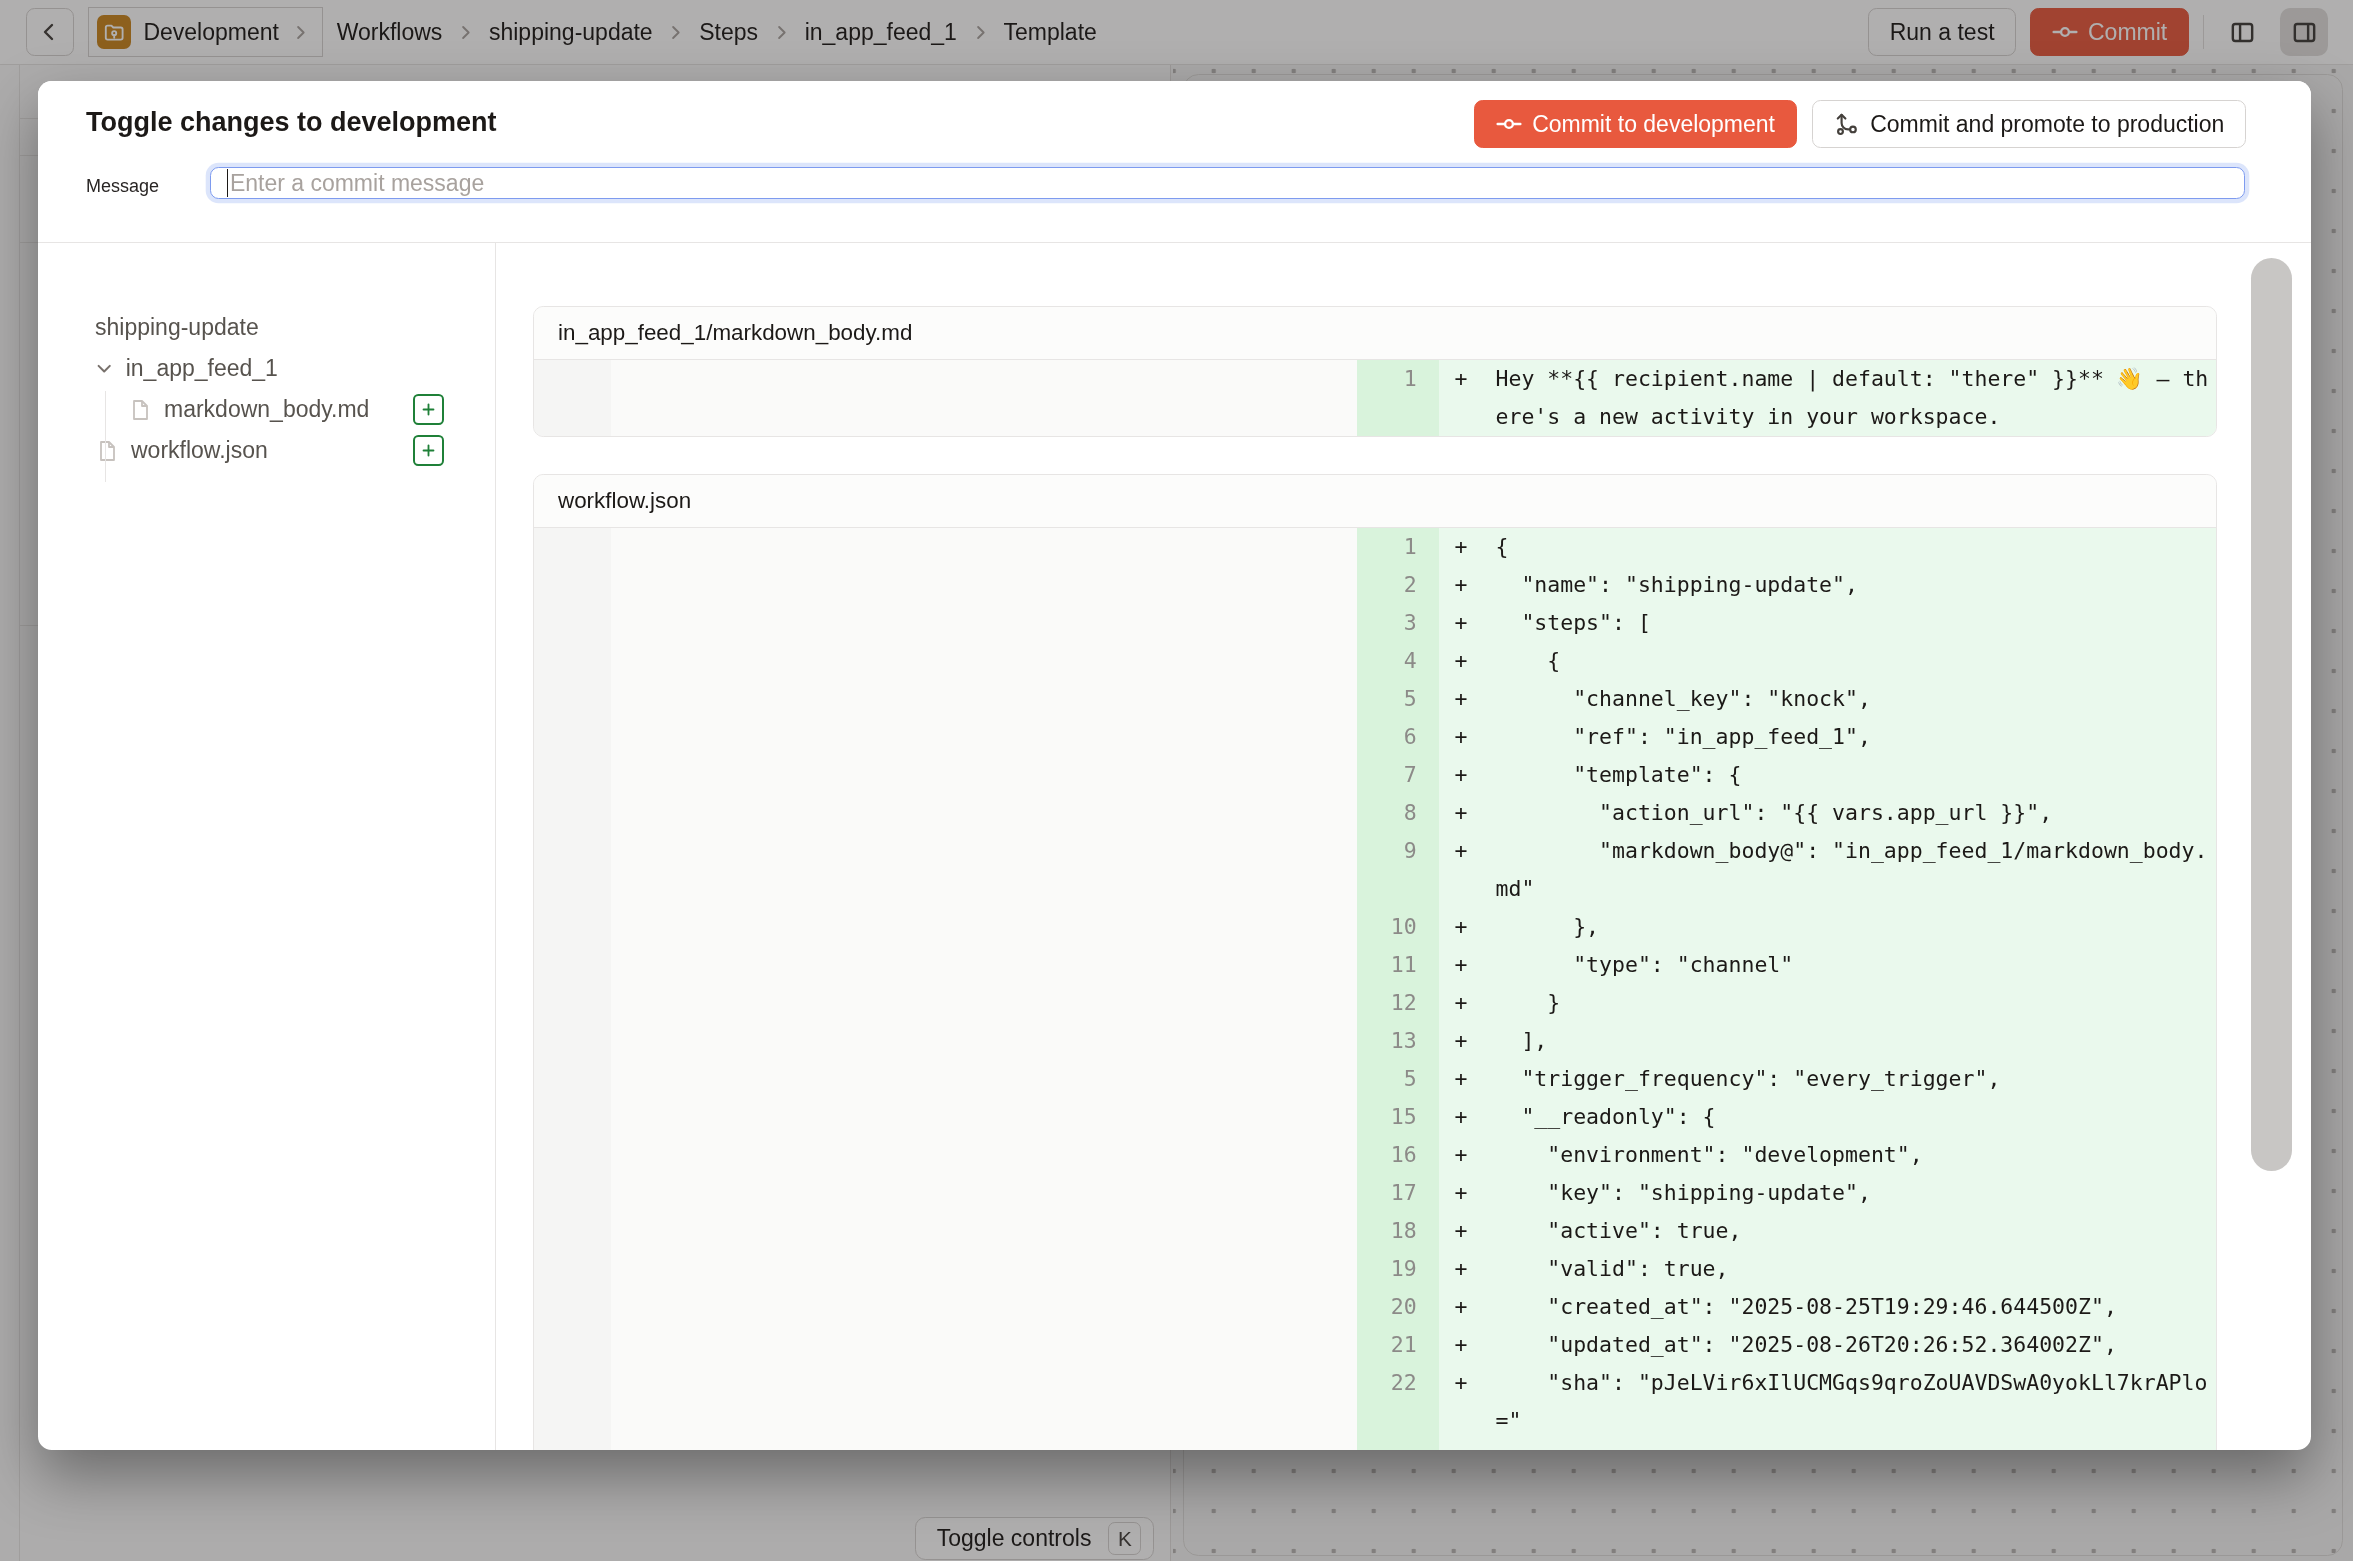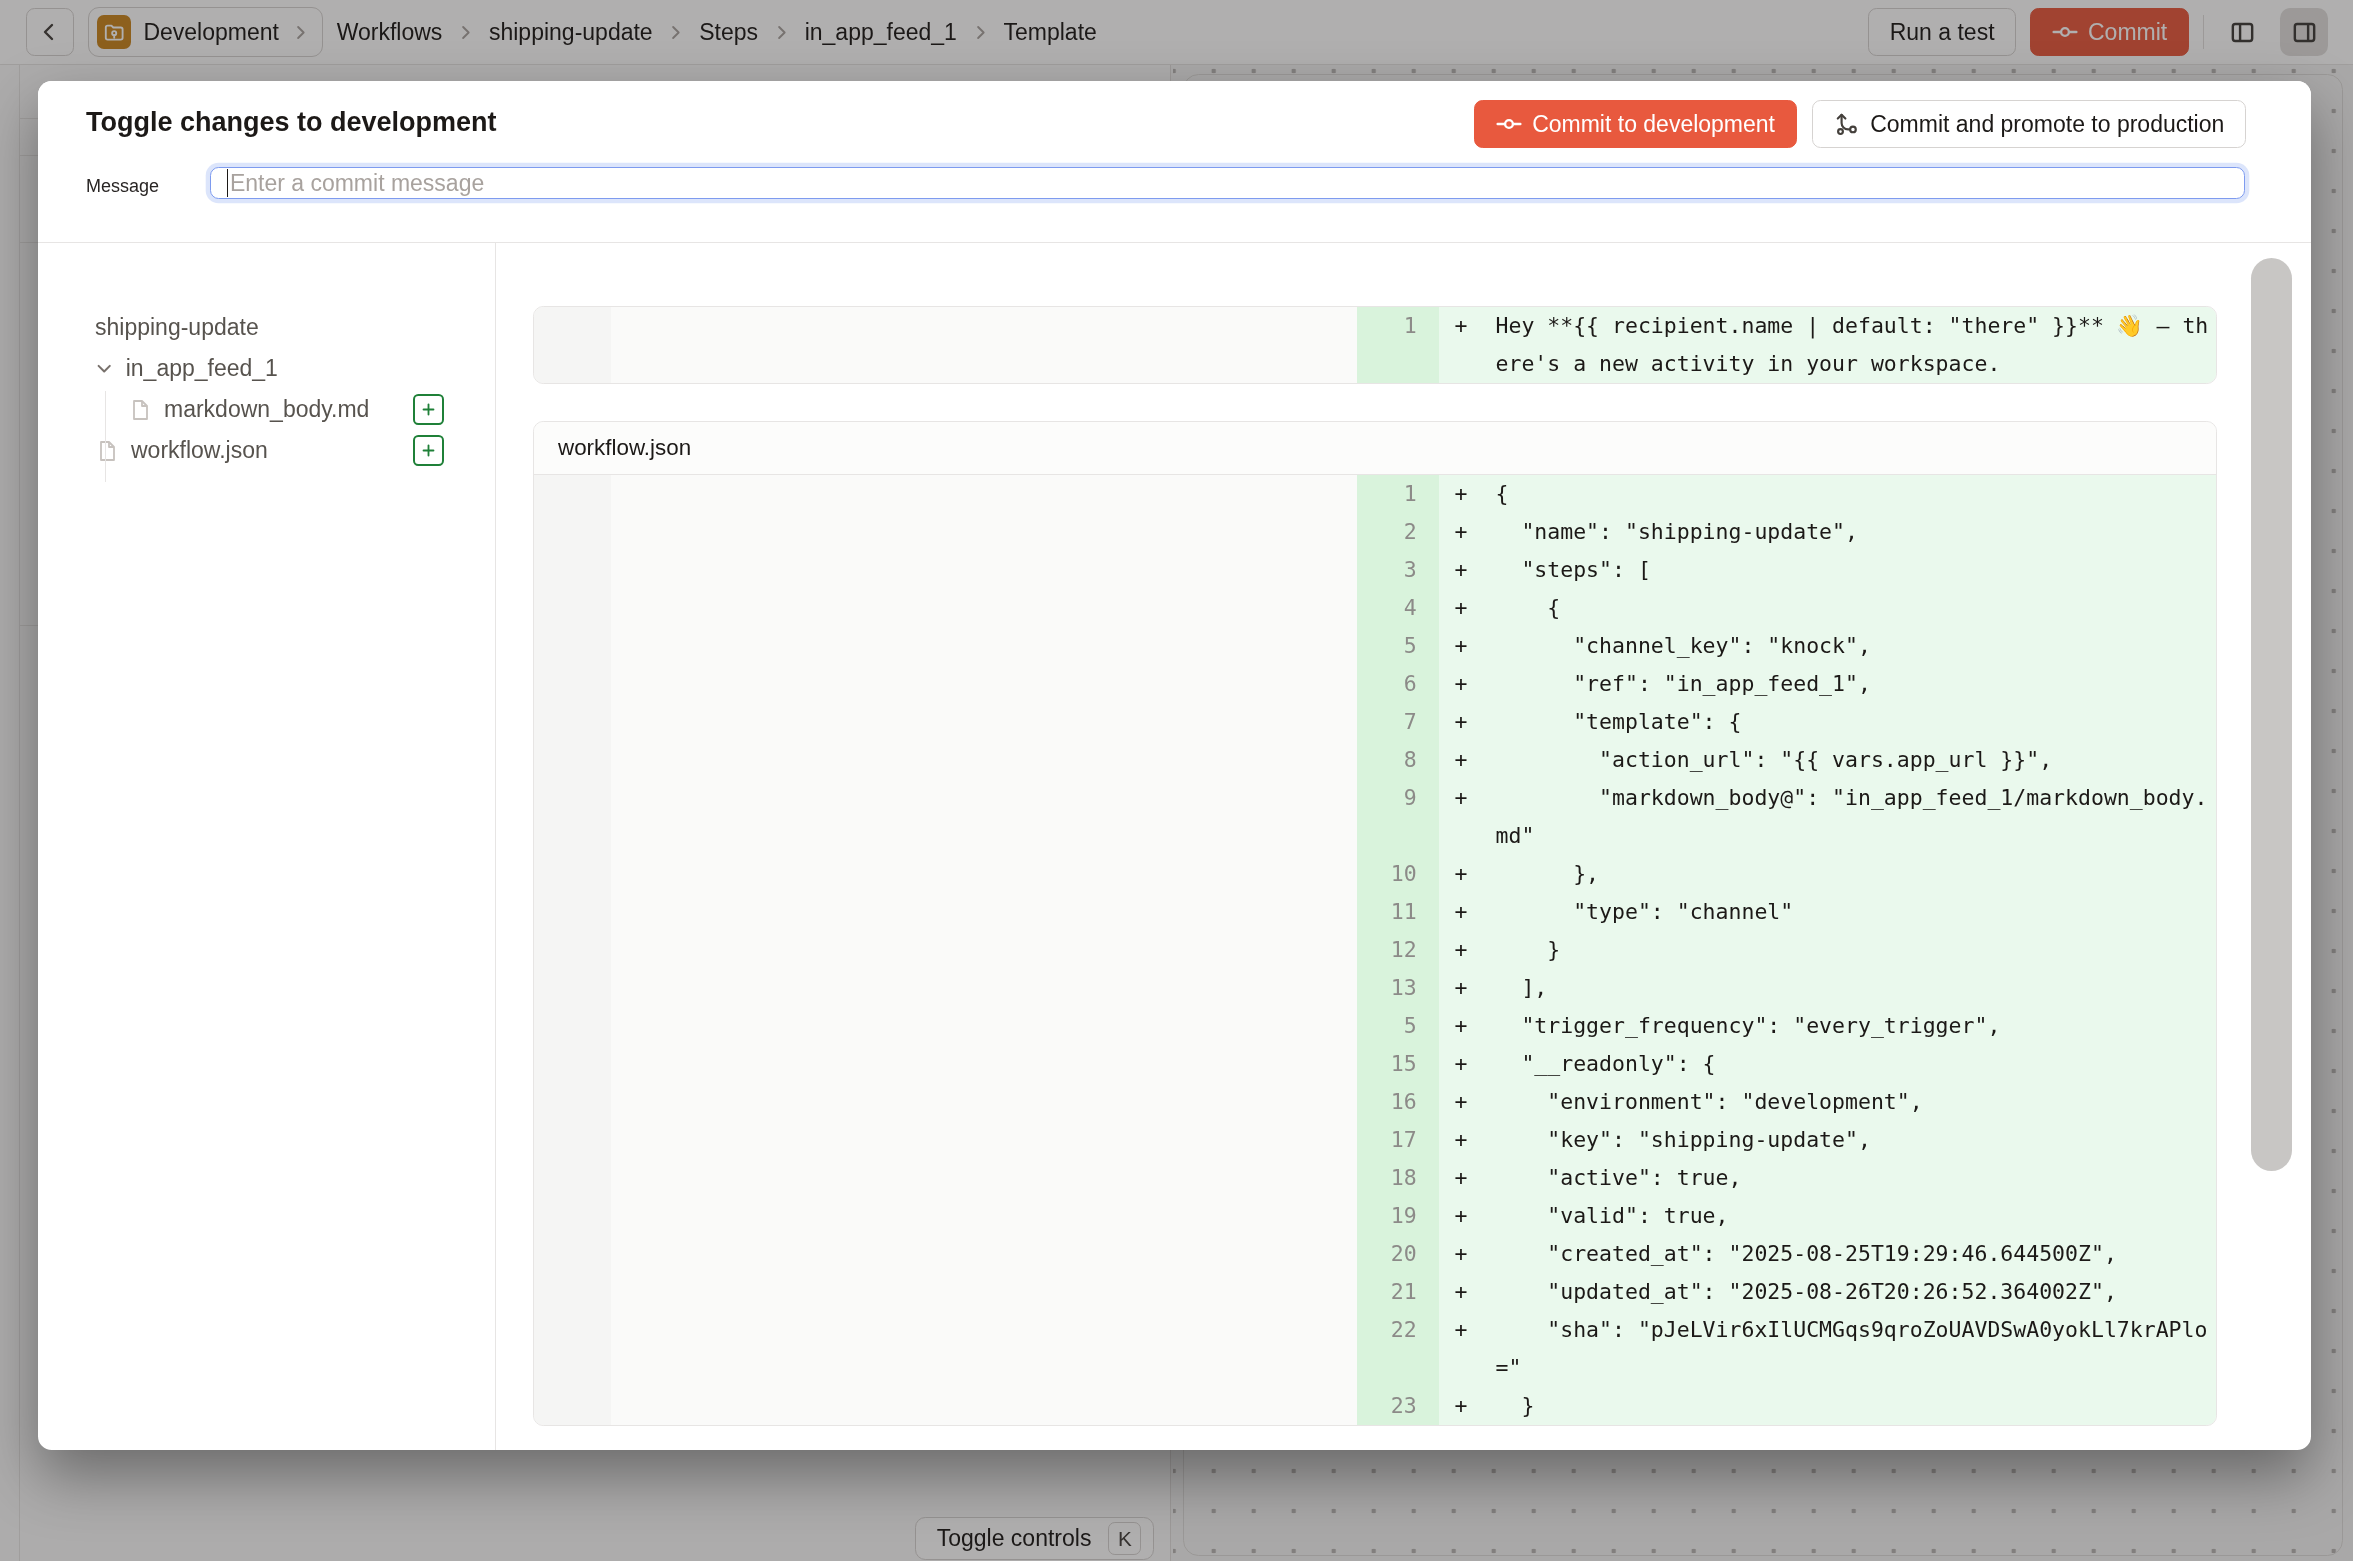--- a/index.html
+++ b/index.html
@@ -5,21 +5,21 @@
   * { margin:0; padding:0; box-sizing:border-box; }
   html,body { width:2354px; height:1562px; overflow:hidden; background:#F5F5F4;
     font-family:"Liberation Sans", sans-serif; color:#1C1917; }
 
   
   .app { position:absolute; inset:0; }
   .topbar { position:absolute; left:0; top:0; width:2354px; height:65px; background:#FFFFFF;
     border-bottom:1.7px solid #E7E5E4; display:flex; align-items:center; padding:0 26px; gap:13.8px; }
   .iconbtn { width:48px; height:48px; border:1.7px solid #D6D3D1; border-radius:8.6px; background:#fff;
     display:flex; align-items:center; justify-content:center; flex:0 0 auto; }
-  .env-pill { height:50px; border:1.7px solid #D6D3D1; border-radius:11px; background:#fff;
+  .env-pill { height:50px; border:1.7px solid #D6D3D1; border-radius:0; background:#fff;
     display:flex; align-items:center; gap:12px; padding:0 12px 0 8.6px; }
   .env-icon { width:34px; height:34px; border-radius:6.9px; background:#C9861F; display:flex;
     align-items:center; justify-content:center; }
   .crumb { font-size:23px; color:#1C1917; white-space:nowrap; }
   .crumb-sep { display:flex; align-items:center; }
   .topbar .spacer { flex:1; }
   .btn { height:48px; border-radius:8.6px; font-size:23px; display:flex; align-items:center;
     gap:10.3px; padding:0 20.7px; white-space:nowrap; }
   .btn-outline { background:#fff; border:1.7px solid #D6D3D1; color:#1C1917; }
   .btn-orange { background:#E8593E; border:1.7px solid #E8593E; color:#fff; }
@@ -269,20 +269,21 @@
               <line x1="12" y1="5" x2="12" y2="19"></line>
               <line x1="5" y1="12" x2="19" y2="12"></line>
             </svg>
         </span>
       </div>
       <div class="tree-line"></div>
     </div>
 
     <div class="diff-col">
       <div class="panel">
+        <div class="panel-head">in_app_feed_1/markdown_body.md</div>
         <div class="diff-body">
             <div class="drow">
               <div class="g-old"></div>
               <div class="c-old"></div>
               <div class="g-new">1</div>
               <div class="c-new">
                 <span class="plus-sign">+</span>
                 <span class="code">Hey **{{ recipient.name | default: "there" }}** 👋 – there's a new activity in your workspace.</span>
               </div>
             </div>

